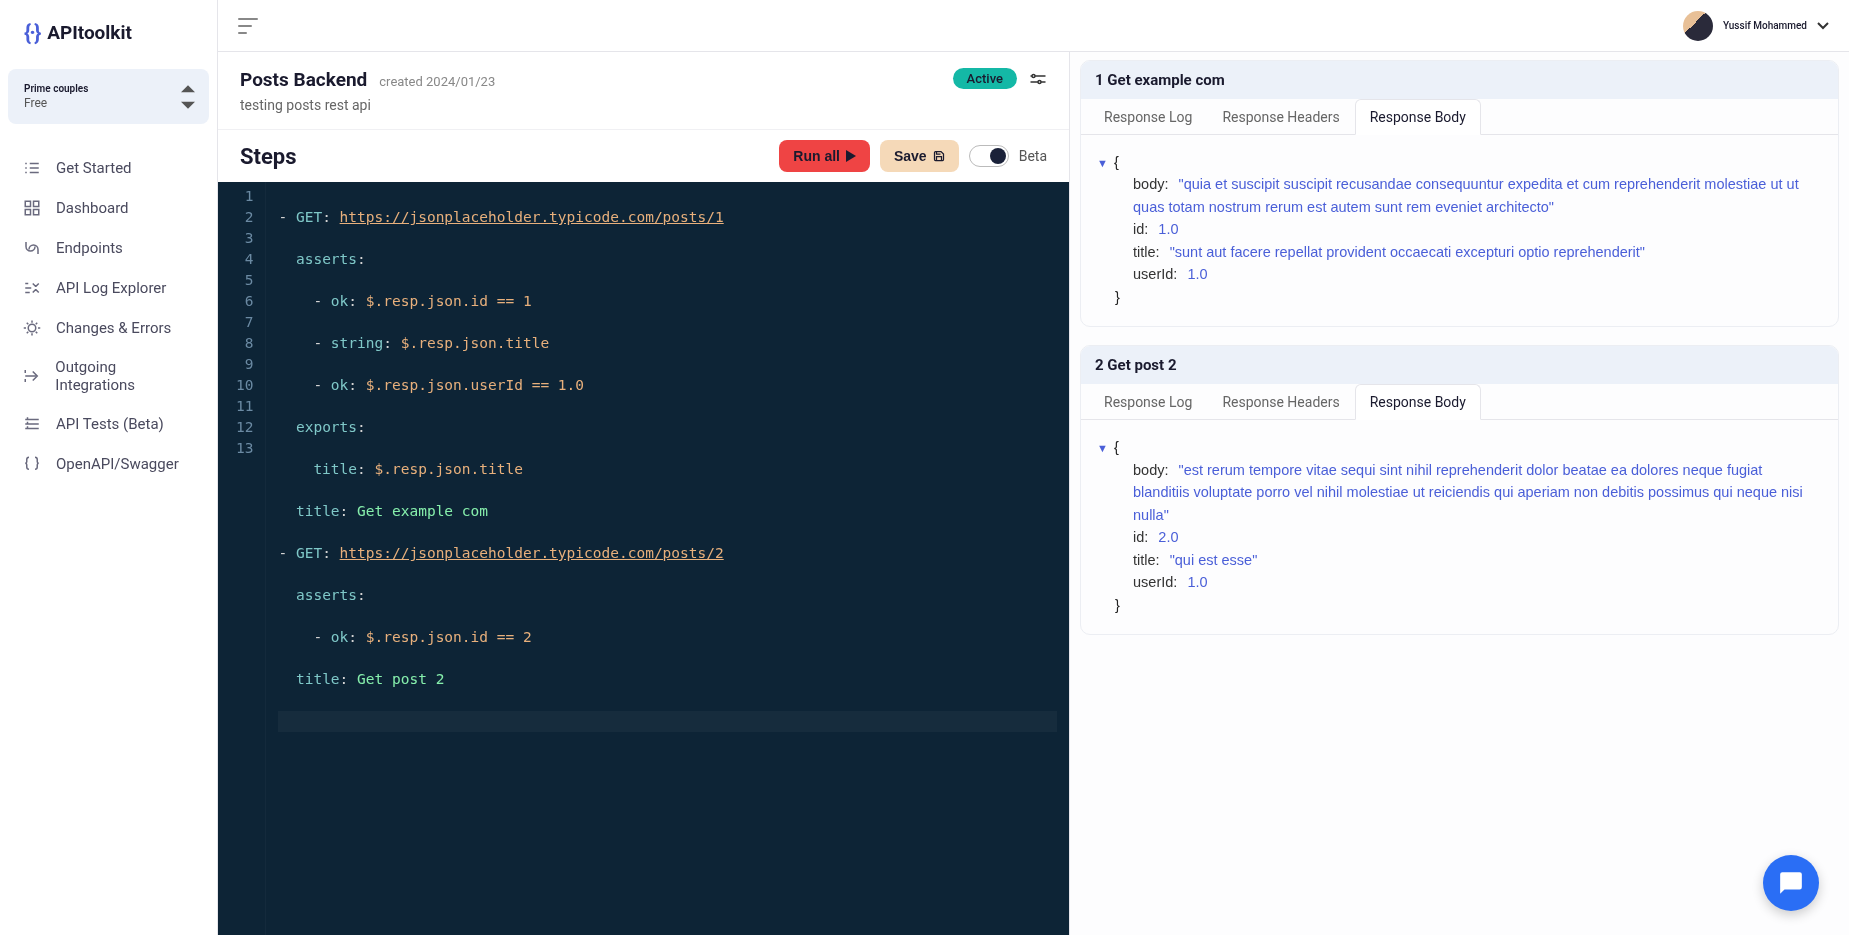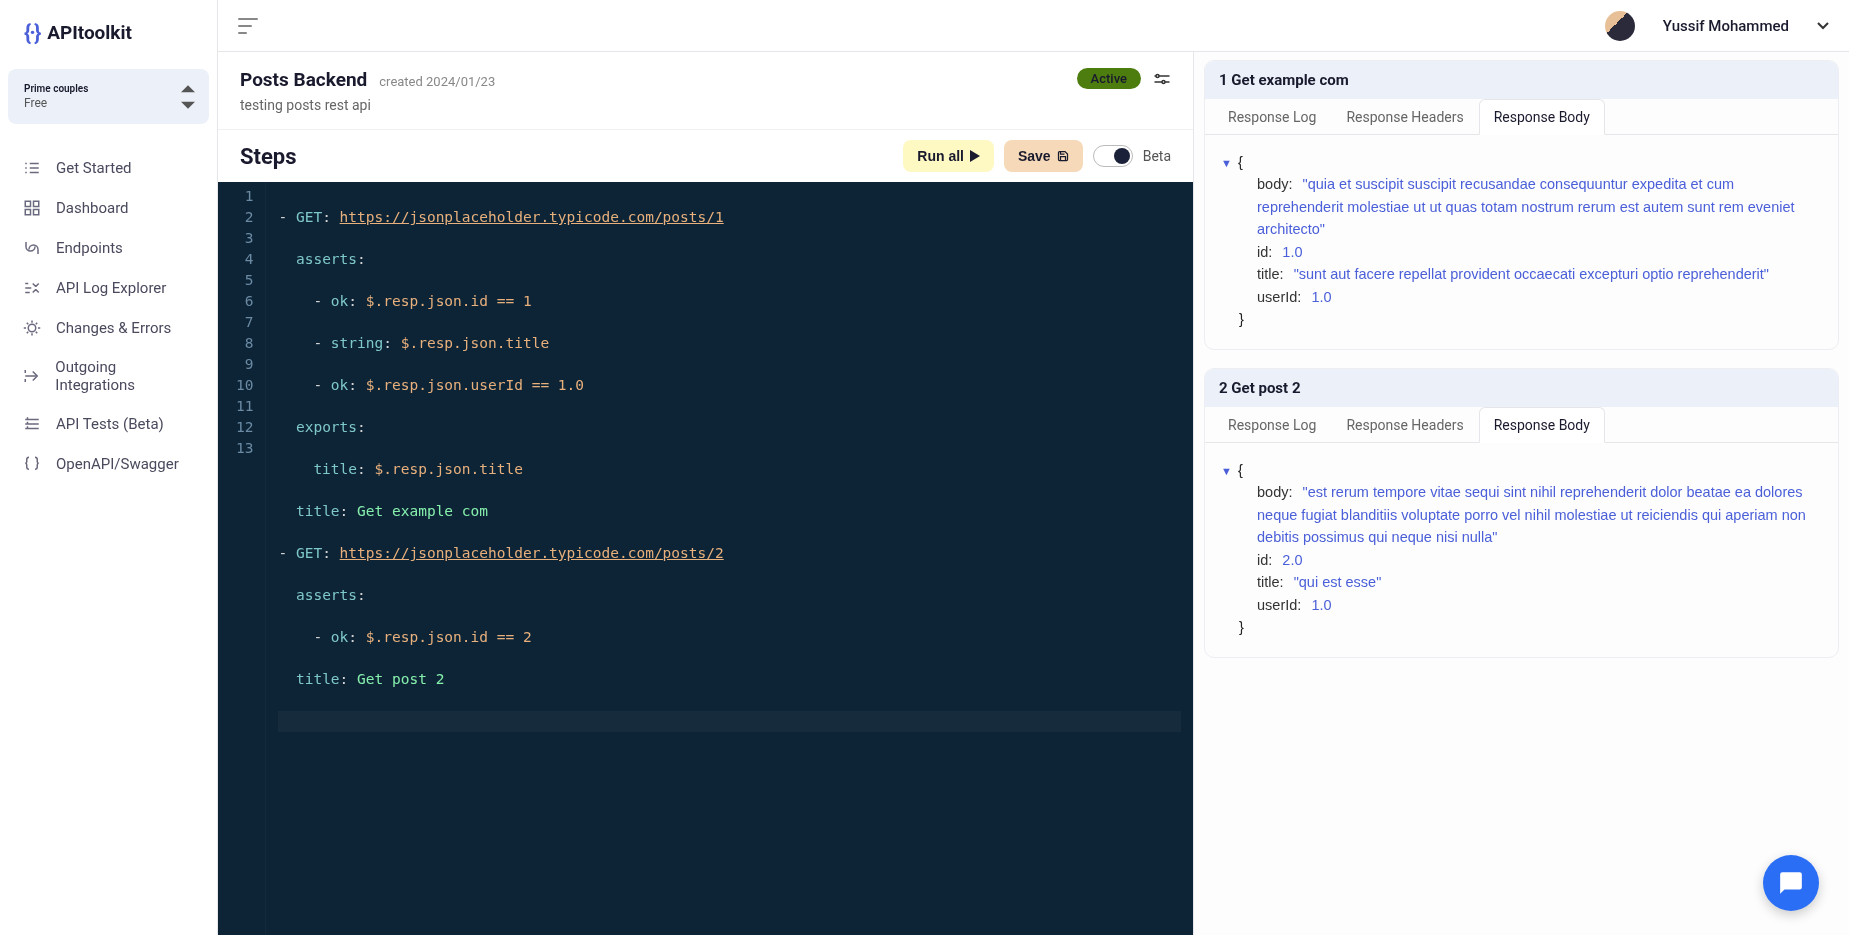--- a/index.html
+++ b/index.html
@@ -24,59 +24,59 @@
     .nav-icon { width: 20px; height: 20px; display: flex; align-items: center; justify-content: center; color: #6a6a7e; }
     
     
     .main { flex: 1; display: flex; flex-direction: column; overflow: hidden; }
     .topbar { height: 52px; border-bottom: 1px solid #e5e5ea; display: flex; align-items: center; padding: 0 20px; justify-content: space-between; }
     .hamburger { width: 20px; height: 16px; display: flex; flex-direction: column; justify-content: space-between; cursor: pointer; }
     .hamburger span { height: 2px; background: #888; border-radius: 2px; }
     .hamburger span:nth-child(1){ width: 100%; }
     .hamburger span:nth-child(2){ width: 70%; }
     .hamburger span:nth-child(3){ width: 45%; }
-    .user { display: flex; align-items: center; gap: 28px; font-size: 15px; font-weight: 500; cursor: pointer; }
+    .user { display: flex; align-items: center; gap: 10px; font-size: 10px; font-weight: 500; cursor: pointer; }
     .avatar { width: 30px; height: 30px; border-radius: 50%; background: linear-gradient(135deg,#e8c097 40%,#2a2a3a 40%); }
     
     .content-split { flex: 1; display: flex; overflow: hidden; }
     
     
     .left-panel { flex: 1; border-right: 1px solid #e5e5ea; display: flex; flex-direction: column; overflow: hidden; min-width: 0; }
     .test-header { padding: 16px 22px; display: flex; align-items: flex-start; justify-content: space-between; }
     .test-title-row { display: flex; align-items: baseline; gap: 12px; }
     .test-title { font-weight: 700; font-size: 19px; }
     .test-created { font-size: 13px; color: #888; }
     .test-desc { font-size: 14px; color: #666; margin-top: 6px; }
     .test-header-right { display: flex; align-items: center; gap: 12px; }
-    .badge-active { background: #4d7c0f; color: #1a1a2e; padding: 3px 14px; border-radius: 12px; font-size: 13px; font-weight: 500; }
+    .badge-active { background: #14b8a6; color: #1a1a2e; padding: 3px 14px; border-radius: 12px; font-size: 13px; font-weight: 500; }
     .settings-icon { width: 18px; height: 18px; cursor: pointer; }
     
     .steps-bar { padding: 10px 22px; display: flex; align-items: center; justify-content: space-between; border-top: 1px solid #f0f0f3; }
     .steps-title { font-size: 22px; font-weight: 700; }
     .steps-actions { display: flex; align-items: center; gap: 10px; }
     .btn { border: none; border-radius: 8px; padding: 8px 14px; font-size: 14px; font-weight: 600; cursor: pointer; display: inline-flex; align-items: center; gap: 6px; }
-    .btn-run { background: #fef9c3; color: #1a1a2e; }
+    .btn-run { background: #ef4444; color: #1a1a2e; }
     .btn-save { background: #f5d9b8; color: #1a1a2e; }
     .toggle { width: 40px; height: 22px; border: 1px solid #bbb; border-radius: 12px; position: relative; cursor: pointer; background: #fff; }
     .toggle-knob { width: 16px; height: 16px; border-radius: 50%; background: #1a2139; position: absolute; right: 2px; top: 2px; }
     .toggle-label { font-size: 14px; color: #555; }
     
     .editor { flex: 1; background: #0d2436; display: flex; font-family: 'SFMono-Regular', Consolas, monospace; font-size: 14.5px; line-height: 21px; overflow: auto; }
     .gutter { background: #0d2436; color: #6b8aa3; padding: 4px 12px 4px 18px; text-align: right; user-select: none; border-right: 1px solid rgba(255,255,255,0.03); }
     .code { padding: 4px 12px; white-space: pre; color: #d4d4d4; flex: 1; }
     .code .dash { color: #d4d4d4; }
     .code .key { color: #7fc8c8; }
     .code .punct { color: #d4d4d4; }
     .code .url { color: #e8b07c; text-decoration: underline; }
     .code .val { color: #86efac; }
     .code .expr { color: #e8b07c; }
     .code-line-active { background: rgba(255,255,255,0.04); display: inline-block; width: 100%; }
     
     
-    .right-panel { width: 655px; padding: 8px 10px 20px; overflow-y: auto; background: #fdfdfe; }
+    .right-panel { width: 779px; padding: 8px 10px 20px; overflow-y: auto; background: #fdfdfe; }
     .result-block { margin-bottom: 18px; border: 1px solid #eceef3; border-radius: 10px; overflow: hidden; }
     .result-title { background: #ecf1f9; padding: 10px 14px; font-weight: 700; font-size: 15px; }
     .tabs { display: flex; border-bottom: 1px solid #e5e5ea; padding: 0 8px; }
     .tab { padding: 9px 14px; font-size: 14px; color: #666; cursor: pointer; border: 1px solid transparent; margin-bottom: -1px; }
     .tab.active { color: #1a1a2e; border: 1px solid #e5e5ea; border-bottom-color: #fff; border-radius: 6px 6px 0 0; background: #fff; }
     .result-body { padding: 16px 16px 18px; font-family: -apple-system, sans-serif; font-size: 14.5px; line-height: 1.55; }
     .json-toggle { color: #4a5fd8; cursor: pointer; margin-right: 6px; font-size: 11px; }
     .brace { color: #222; }
     .json-row { margin-left: 36px; }
     .jk { color: #333; margin-right: 6px; }

